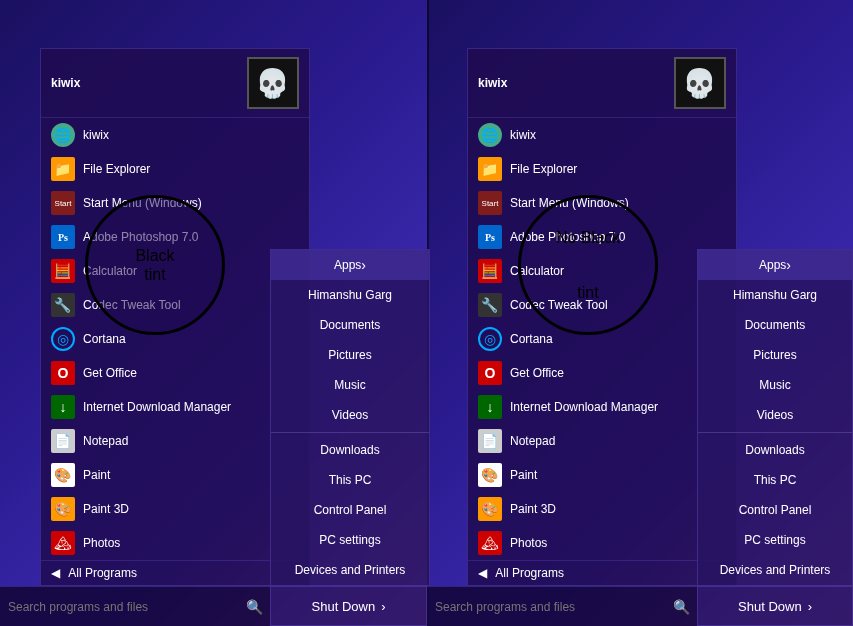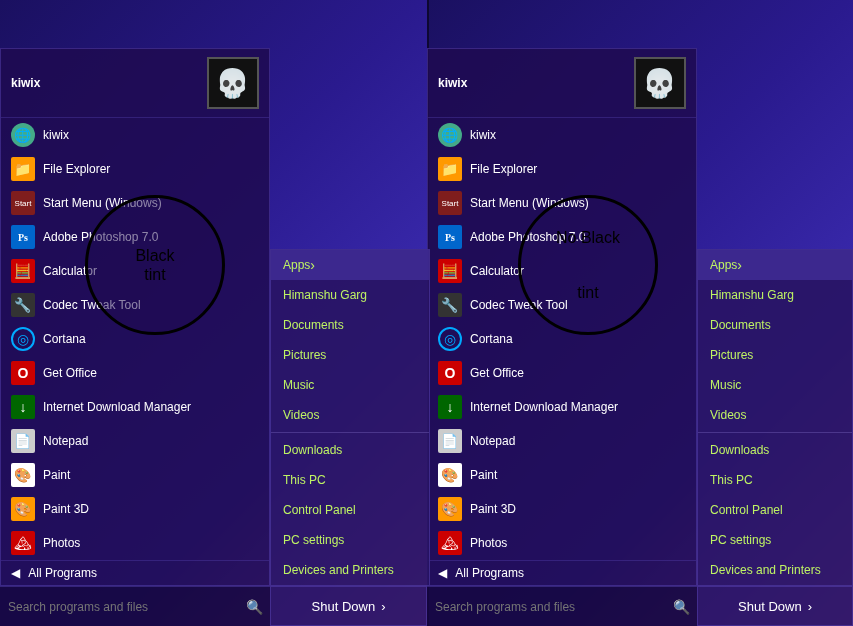--- a/index.html
+++ b/index.html
@@ -32,20 +32,21 @@
     
     .start-menu {
       position: absolute;
       bottom: 40px;
       width: 270px;
       background: rgba(30, 10, 80, 0.85);
       display: flex;
       flex-direction: column;
       z-index: 10;
       border: 1px solid rgba(100,80,200,0.4);
+      margin-left: 40px;
     }
     .start-menu-left {
       left: 0;
     }
     .start-menu-right {
       left: 427px;
     }
 
     .menu-header {
       display: flex;
@@ -167,23 +168,23 @@
       background: rgba(40, 20, 100, 0.92);
       border: 1px solid rgba(100,80,200,0.4);
       z-index: 11;
     }
     .apps-submenu-left { left: 270px; }
     .apps-submenu-right { left: 697px; width: 156px; }
 
     .submenu-item {
       display: flex;
       align-items: center;
-      justify-content: flex-start;
+      justify-content: center;
       padding: 2px 12px;
-      color: #bef264;
+      color: #ffffff;
       font-size: 12px;
       cursor: pointer;
       min-height: 30px;
     }
     .submenu-item.has-arrow::after {
       content: '›';
       font-size: 14px;
     }
     .submenu-item.highlighted {
       background: rgba(80,60,180,0.5);

